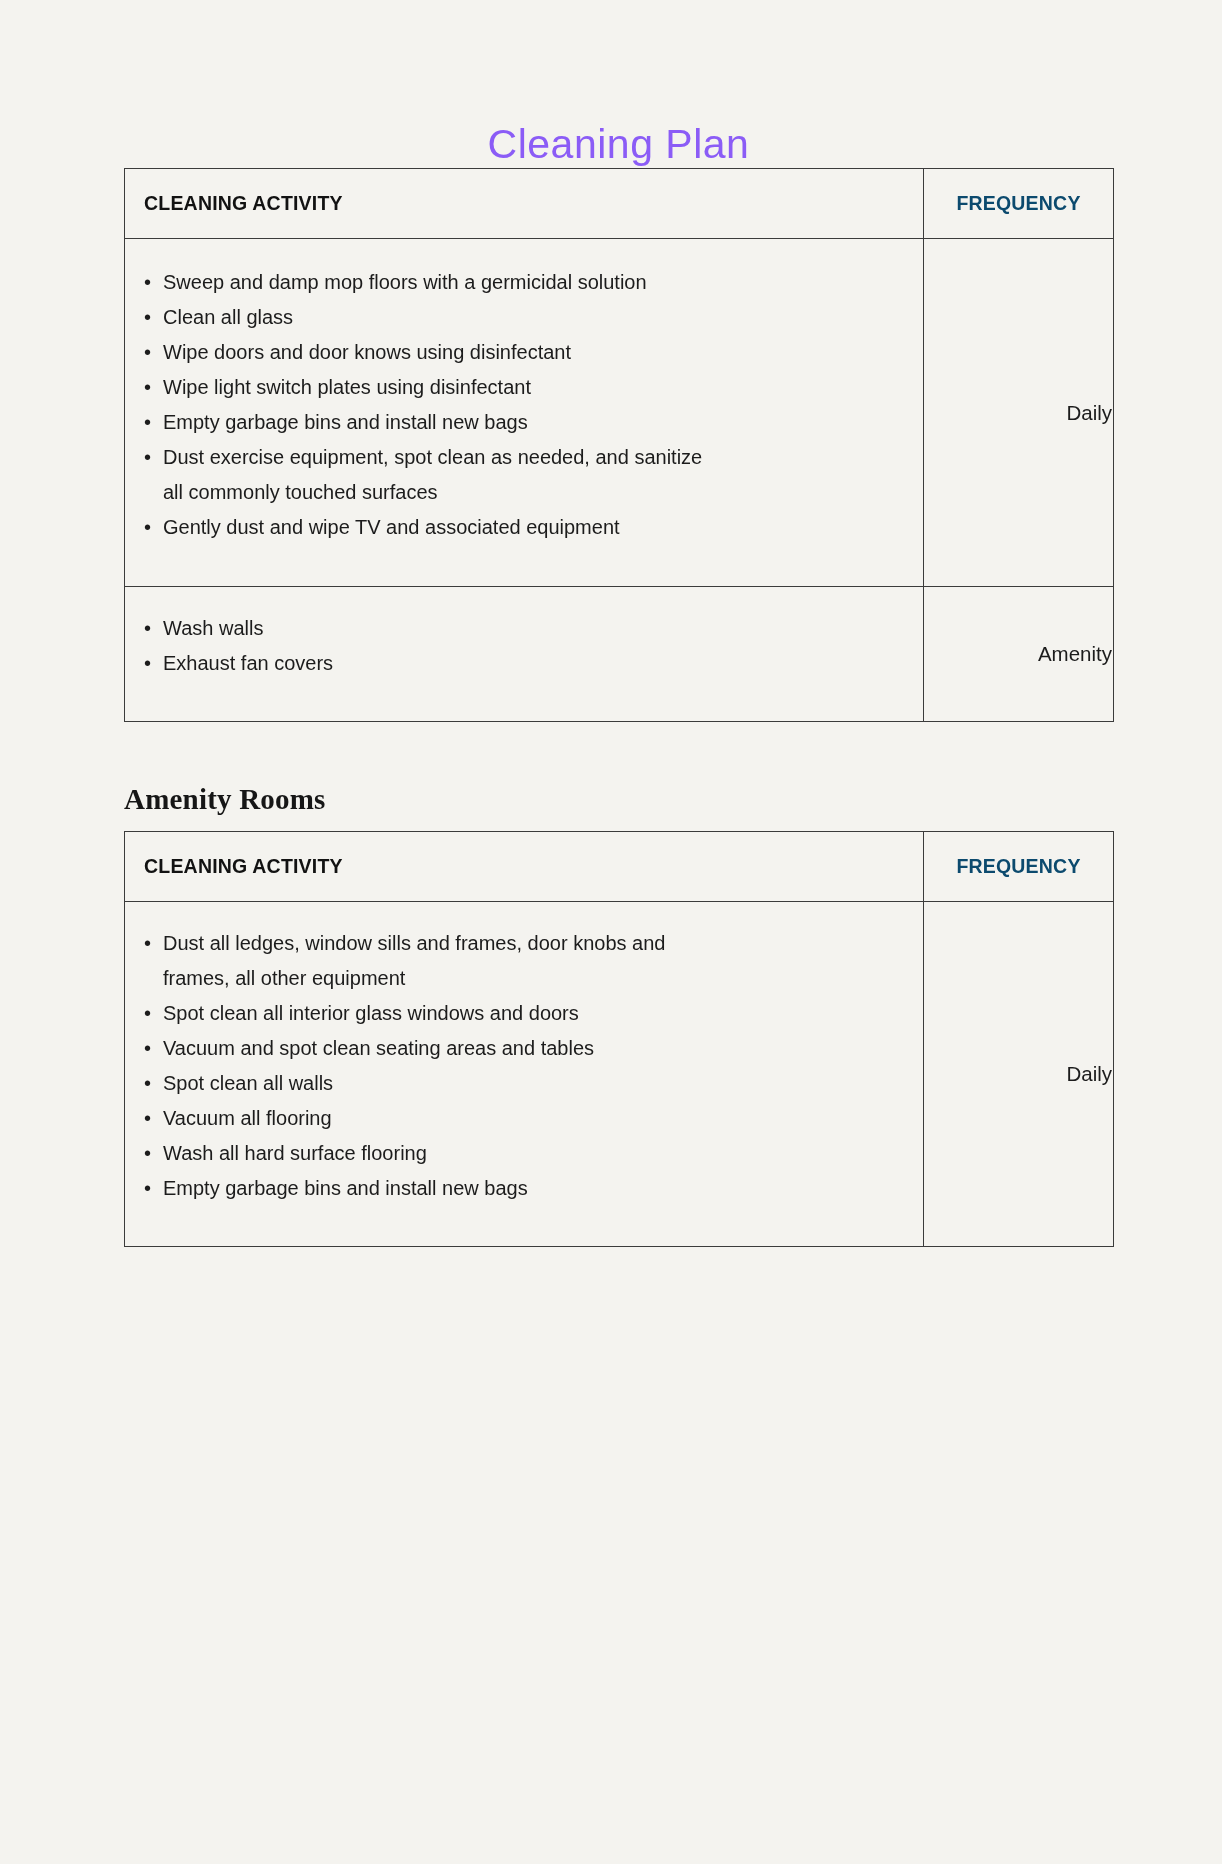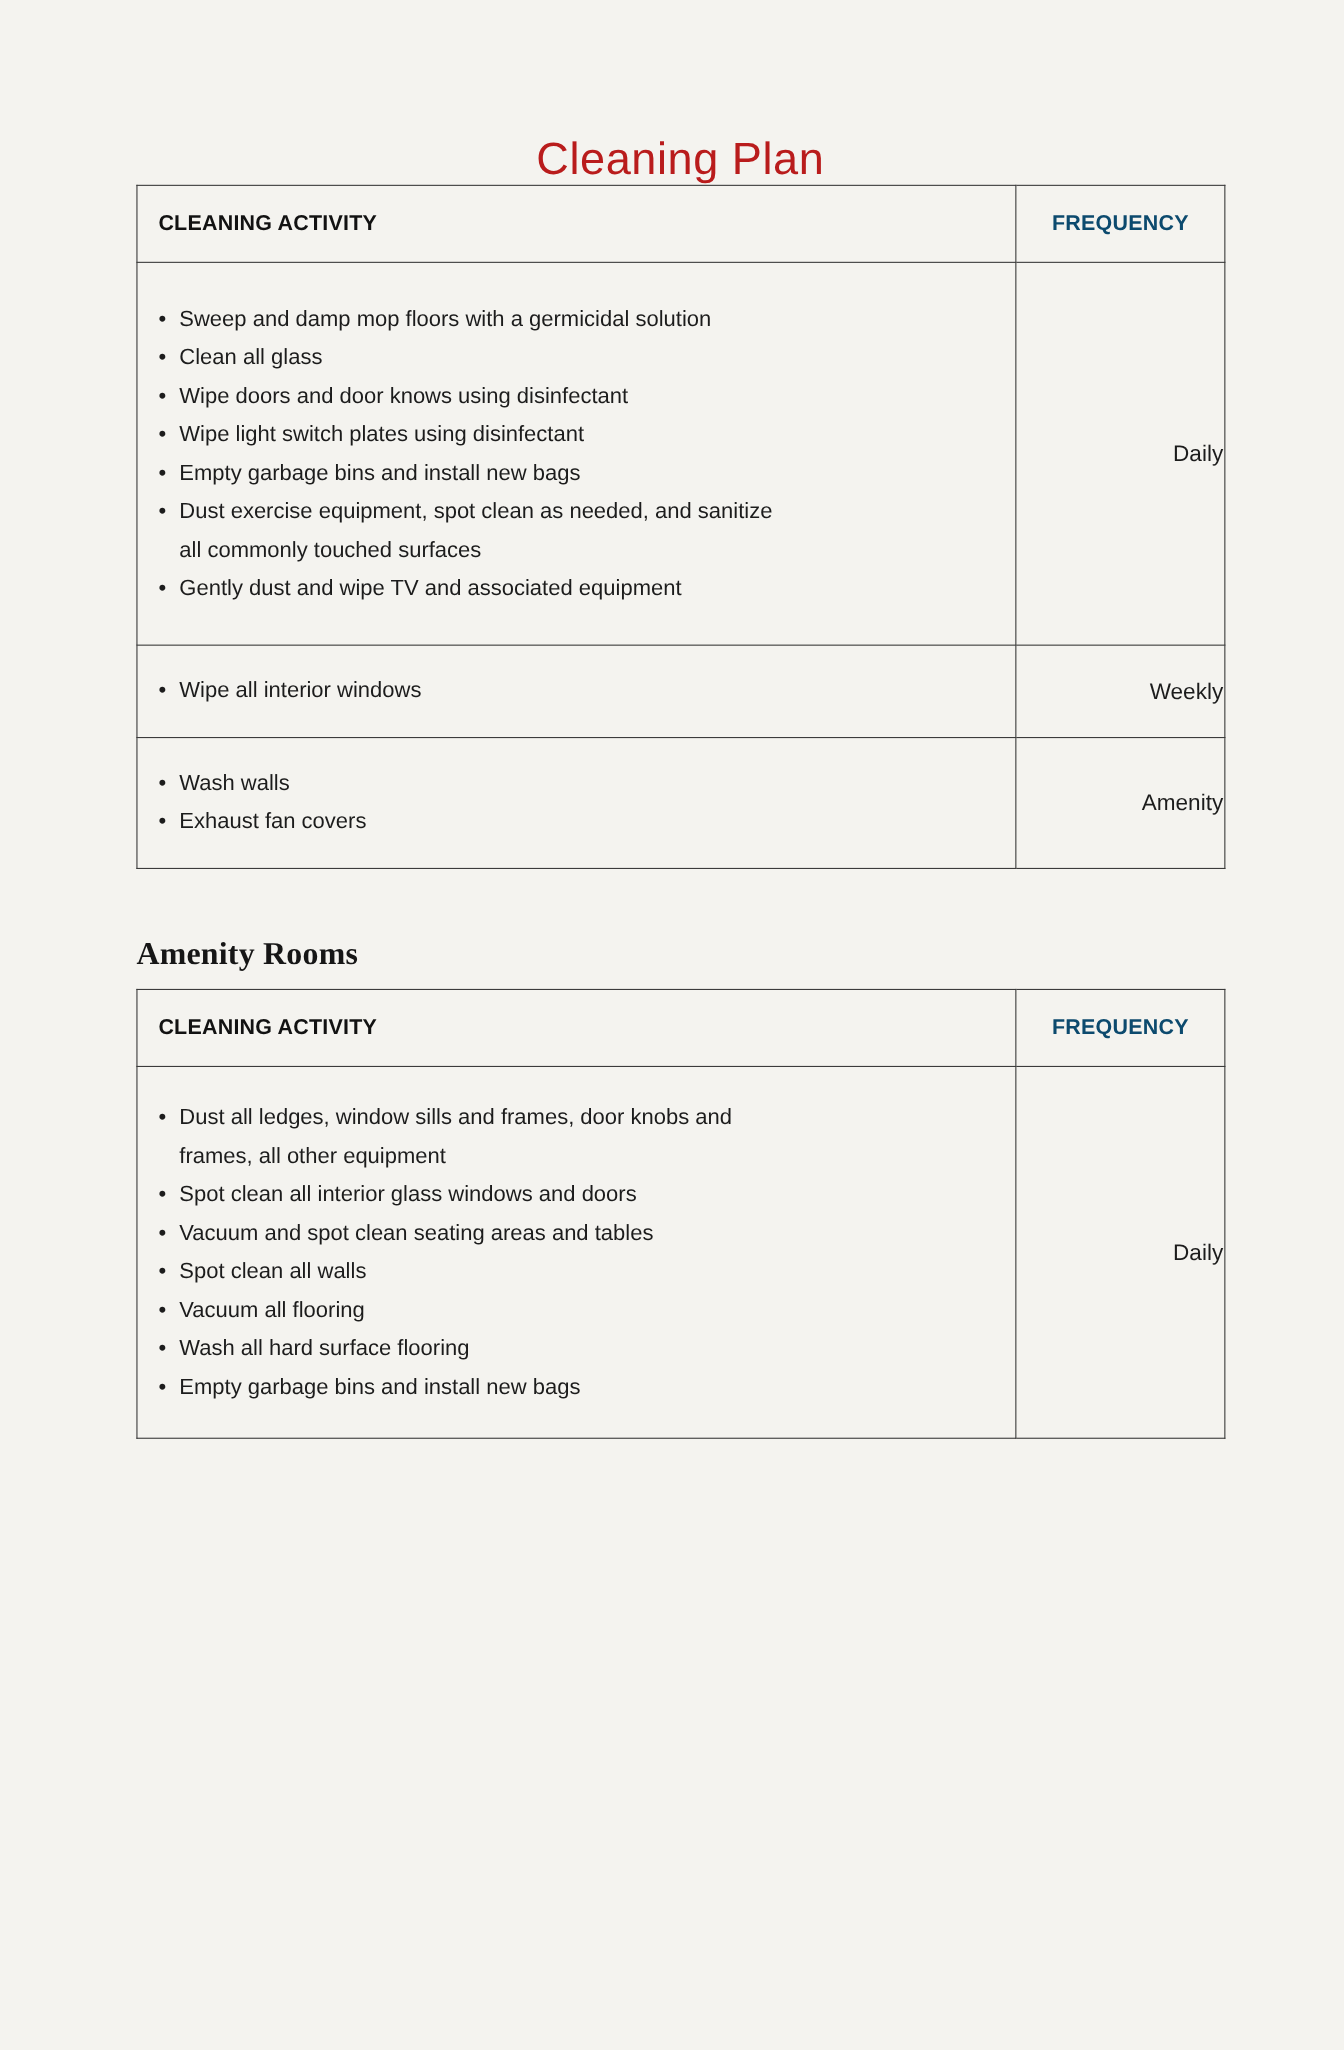--- a/index.html
+++ b/index.html
@@ -23,21 +23,21 @@
     padding: 0 109px 0 124px;
   }
   .doc-title {
     margin: 120px 0 0 0;
     text-align: center;
     font-family: "Liberation Sans", sans-serif;
     font-weight: 400;
     font-size: 41px;
     line-height: 48px;
     letter-spacing: 0.5px;
-    color: #b91c1c;
+    color: #8b5cf6;
   }
   .section-heading {
     font-family: "Liberation Serif", serif;
     font-weight: 700;
     font-size: 29px;
     line-height: 34px;
     letter-spacing: 0.2px;
     color: #161616;
     margin: 112px 0 19px 0;
   }
@@ -65,21 +65,21 @@
   th.frequency-header {
     height: 70px;
     text-align: center;
     font-size: 19.5px;
     font-weight: 700;
     letter-spacing: 0.2px;
     color: #0c4a6e;
   }
   td.activity-cell {
     vertical-align: middle;
-    padding: 24px 28px 24px 19px;
+    padding: 24px 28px 40px 19px;
   }
   td.activity-cell ul {
     margin: 0;
     padding: 0;
     list-style: none;
   }
   td.activity-cell li {
     position: relative;
     padding-left: 19px;
     font-size: 20px;
@@ -137,28 +137,20 @@
                 <li>Empty garbage bins and install new bags</li>
                 <li>Dust exercise equipment, spot clean as needed, and sanitize all commonly touched surfaces</li>
                 <li>Gently dust and wipe TV and associated equipment</li>
               </ul>
             </td>
             <td class="frequency-cell">Daily</td>
           </tr>
           <tr>
             <td class="activity-cell">
               <ul>
-                <li>Wipe all interior windows</li>
-              </ul>
-            </td>
-            <td class="frequency-cell">Weekly</td>
-          </tr>
-          <tr>
-            <td class="activity-cell">
-              <ul>
                 <li>Wash walls</li>
                 <li>Exhaust fan covers</li>
               </ul>
             </td>
             <td class="frequency-cell">Amenity</td>
           </tr>
         </tbody>
     </table>
   </section>
 

